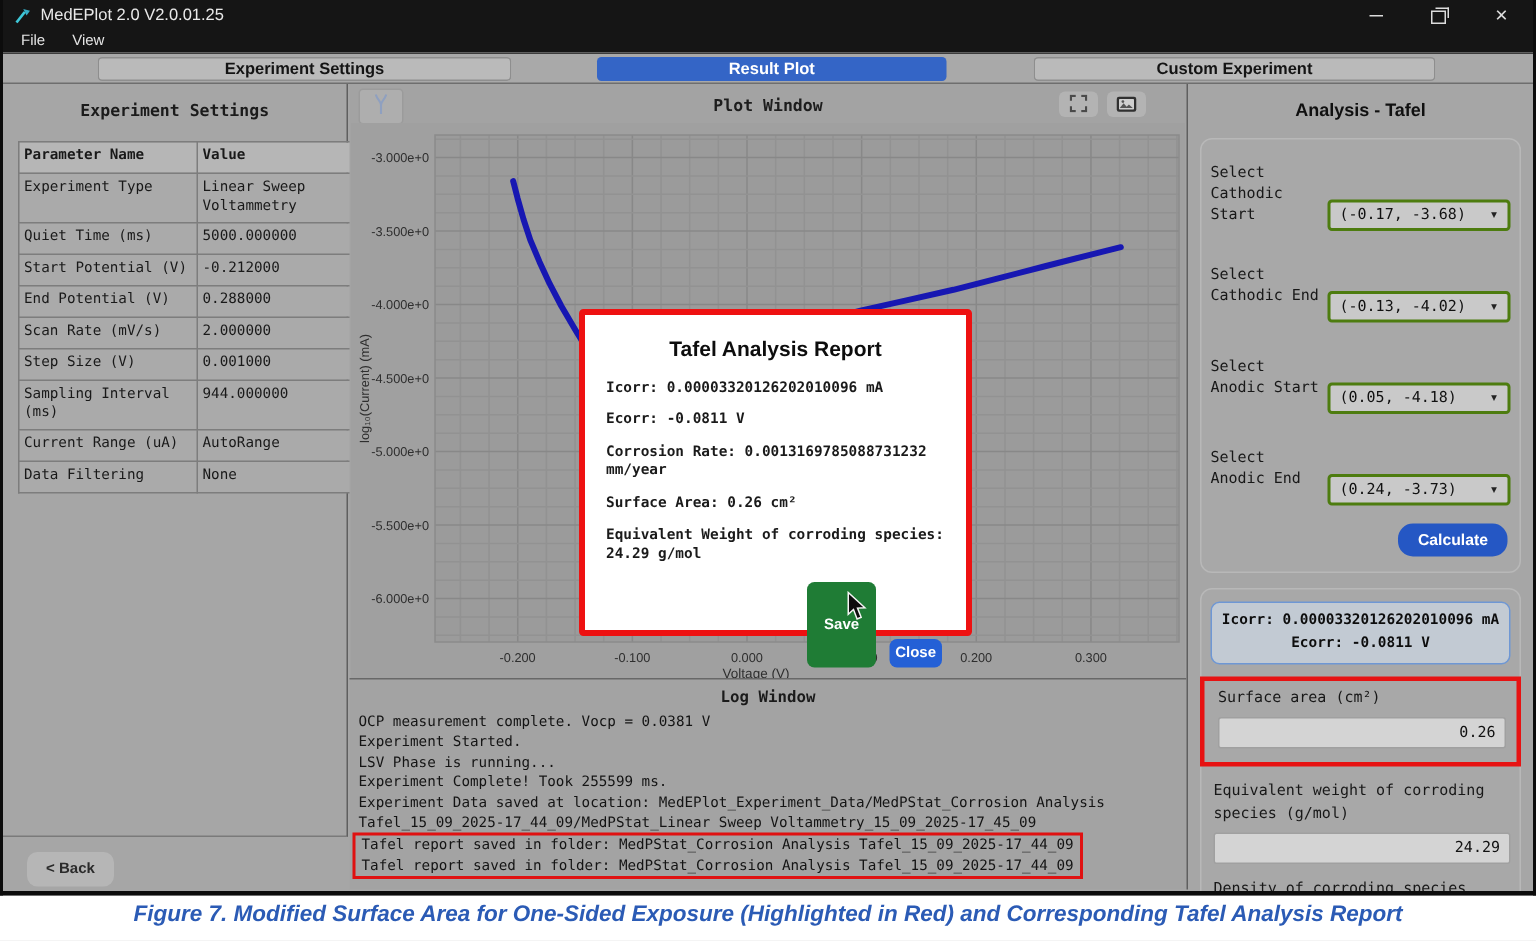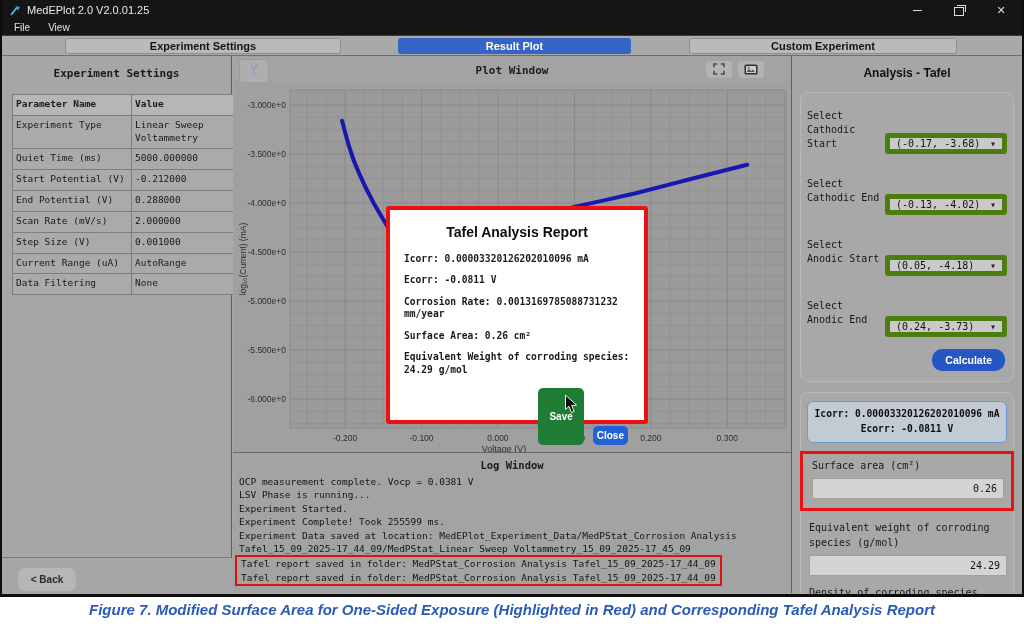--- a/index.html
+++ b/index.html
@@ -54,21 +54,21 @@
   #log-lines{position:absolute;left:6px;top:22px;width:546px;font-size:9.5px;line-height:13.4px;color:#141414;overflow-wrap:break-word;}
   .log-red-box{border:2px solid #e01111;padding:0 4px;margin-left:-4px;width:fit-content;max-width:100%;}
 
   
   .right-panel{position:absolute;left:789px;top:56px;right:0;height:537px;background:#a6a6a6;border-left:1px solid #5f5f5f;box-sizing:border-box;padding:0 8px;font-size:10px;color:#181818;}
   .rp-title{font-family:"Liberation Sans",sans-serif;font-weight:bold;font-size:12px;text-align:center;margin-top:10px;color:#101010;}
   .card{border:1px solid #b8b8b8;border-radius:8px;background:#a8a8a8;}
   .card1{margin-top:12px;padding:12px 6px 8px;}
   .sel-row{display:flex;align-items:center;margin-bottom:12px;}
   .sel-label{width:78px;line-height:1.4;}
-  .sel-box{flex:1;height:21px;background:#c9c9c9;border:5px solid #4d7c0f;border-radius:3px;display:flex;align-items:center;padding:0 6px;box-sizing:border-box;margin-top:28px;}
+  .sel-box{flex:1;height:21px;background:#c9c9c9;border:2px solid #4d7c0f;border-radius:3px;display:flex;align-items:center;padding:0 6px;box-sizing:border-box;margin-top:28px;}
   .sel-value{flex:1;font-size:10px;color:#111;}
   .sel-chevron{font-size:10px;font-weight:bold;color:#222;}
   .calc-row{display:flex;justify-content:flex-end;margin:2px 2px 2px 0;}
   .btn-blue{background:#2557c4;color:#fff;font-family:"Liberation Sans",sans-serif;font-weight:bold;font-size:10.5px;border:none;border-radius:10px;padding:5px 13px;cursor:pointer;}
   .card2{margin-top:10px;padding:8px 6px 12px;}
   .result-box{background:#c2cad3;border:1px solid #6e97d4;border-radius:6px;padding:5px 2px;text-align:center;font-weight:bold;font-size:9.6px;line-height:1.55;color:#0d0d0d;}
   .field{margin-top:10px;padding:0 0 0 2px;}
   .field .field-label{line-height:1.45;margin-bottom:5px;}
   .field-input{height:19px;background:#d4d4d4;border:1px solid #a0a0a0;border-radius:2px;display:flex;align-items:center;justify-content:flex-end;padding:0 6px;font-size:10px;color:#111;}
   .field.red{border:3px solid #e71212;margin:8px -7px 0;padding:5px 7px 9px 9px;}
@@ -156,20 +156,24 @@
               <td class="c1">End Potential (V)</td>
               <td>0.288000</td>
             </tr>
             <tr>
               <td class="c1">Scan Rate (mV/s)</td>
               <td>2.000000</td>
             </tr>
             <tr>
               <td class="c1">Step Size (V)</td>
               <td>0.001000</td>
+            </tr>
+            <tr>
+              <td class="c1">Sampling Interval (ms)</td>
+              <td>944.000000</td>
             </tr>
             <tr>
               <td class="c1">Current Range (uA)</td>
               <td>AutoRange</td>
             </tr>
             <tr>
               <td class="c1">Data Filtering</td>
               <td>None</td>
             </tr>
           </tbody>
@@ -277,22 +281,22 @@
             <text transform="translate(12,177) rotate(-90)" text-anchor="middle" font-size="8.5" fill="#2e2e2e" font-family="Liberation Sans, sans-serif">log₁₀(Current) (mA)</text>
             <polyline points="108.1,38.7 111.1,50.4 115.0,64.2 119.5,77.9 125.7,92.6 132.5,107.3 140.2,122.0 149.4,137.7 160.1,155.3 172.3,177.8 185.3,207.2 195.2,236.6 200.6,263.1" fill="none" stroke="#1717b2" stroke-width="4" stroke-linecap="round" stroke-linejoin="round"></polyline>
             <polyline points="207.4,246.4 216.6,214.1 228.8,185.7 244.9,165.1 264.0,151.4 286.9,140.6 313.7,131.8 340.4,124.9 371.0,118.1 401.6,111.2 432.1,103.4 462.7,95.5 493.3,87.7 513.2,82.8" fill="none" stroke="#1717b2" stroke-width="4" stroke-linecap="round" stroke-linejoin="round"></polyline>
           </svg>
       </div>
 
       <div class="log-window">
         <div class="log-title">Log Window</div>
         <div id="log-lines">
             <div class="log-line">OCP measurement complete. Vocp = 0.0381 V</div>
+            <div class="log-line">Experiment Started.</div>
             <div class="log-line">LSV Phase is running...</div>
-            <div class="log-line">Experiment Started.</div>
             <div class="log-line">Experiment Complete! Took 255599 ms.</div>
             <div class="log-line">Experiment Data saved at location: MedEPlot_Experiment_Data/MedPStat_Corrosion Analysis Tafel_15_09_2025-17_44_09/MedPStat_Linear Sweep Voltammetry_15_09_2025-17_45_09</div>
             <div class="log-red-box">
               <div class="log-line">Tafel report saved in folder: MedPStat_Corrosion Analysis Tafel_15_09_2025-17_44_09</div>
               <div class="log-line">Tafel report saved in folder: MedPStat_Corrosion Analysis Tafel_15_09_2025-17_44_09</div>
             </div>
           </div>
       </div>
     </div>
 

